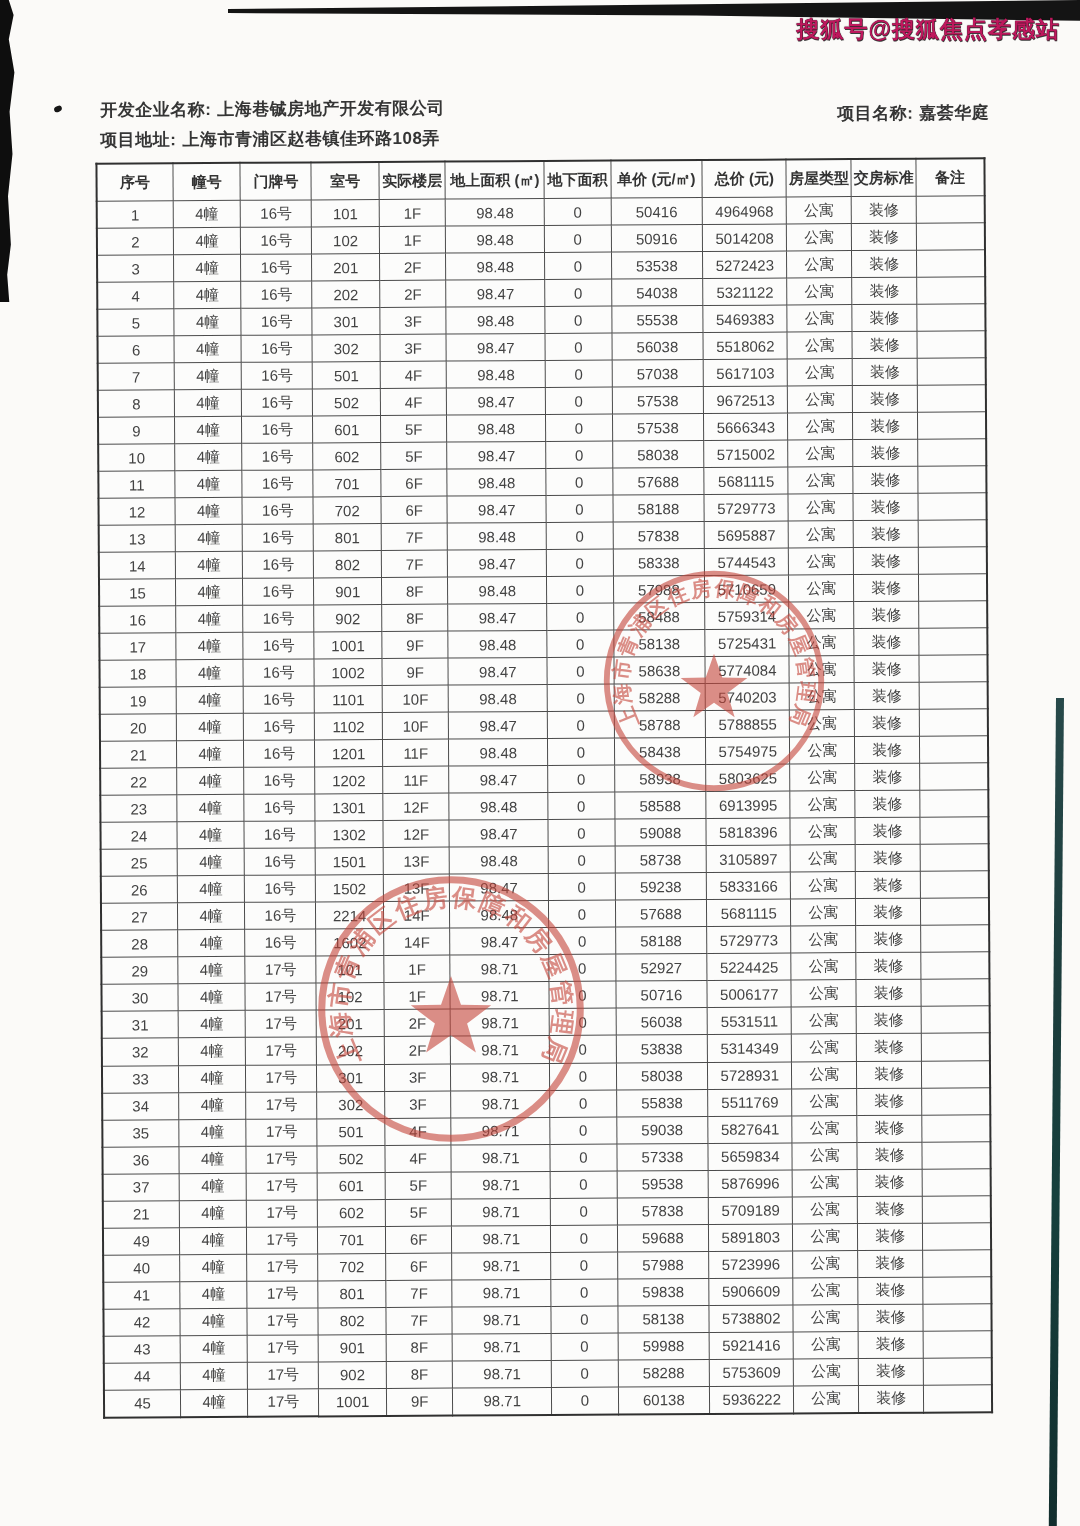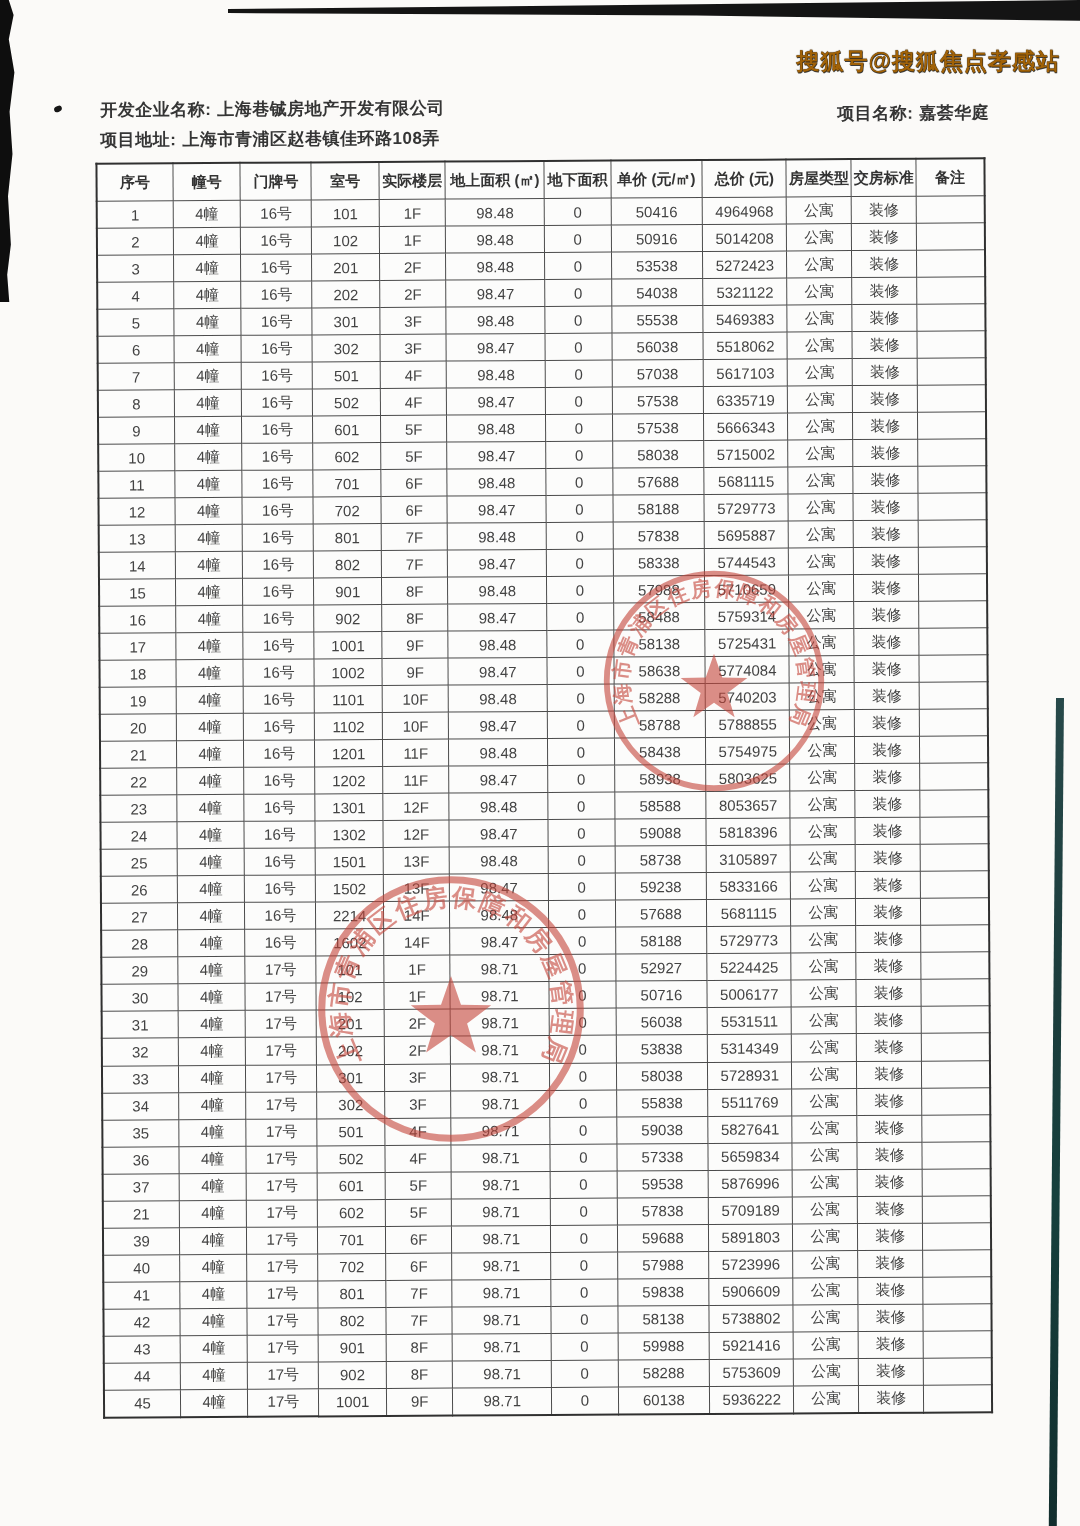--- a/index.html
+++ b/index.html
@@ -10,23 +10,22 @@
     color:#3b3b3b;
   }
   
   .top-wedge{
     position:absolute;left:228px;top:0;width:852px;height:26px;
     background:#141414;
     clip-path:polygon(0% 35%,55% 16%,100% 0%,100% 80%,55% 60%,0% 50%);
   }
   .watermark{
     position:absolute;top:14px;right:20px;
-    font-size:23px;font-weight:bold;letter-spacing:1px;color:#a16207;
+    font-size:23px;font-weight:bold;letter-spacing:1px;color:#be185d;
     text-shadow:0 0 1px #000, 0.5px 0.5px 0 #444;
-    margin-top:32px;
   }
   .left-strip{
     position:absolute;left:0;top:0;width:16px;height:302px;background:#0e0e0e;
     clip-path:polygon(0 0,55% 0,85% 5%,55% 13%,90% 24%,60% 37%,78% 51%,50% 65%,68% 81%,45% 91%,58% 100%,0 100%);
   }
   .right-strip{
     position:absolute;left:1056px;top:698px;width:8px;height:830px;
     background:linear-gradient(180deg,#27494a 0%,#1c3c3c 35%,#16403d 60%,#122e2e 100%);
     transform:rotate(0.5deg);transform-origin:top center;
   }
@@ -218,21 +217,21 @@
           </tr>
           <tr>
             <td>8</td>
             <td>4幢</td>
             <td>16号</td>
             <td>502</td>
             <td>4F</td>
             <td>98.47</td>
             <td>0</td>
             <td>57538</td>
-            <td>6335719</td>
+            <td>9672513</td>
             <td>公寓</td>
             <td>装修</td>
             <td></td>
           </tr>
           <tr>
             <td>9</td>
             <td>4幢</td>
             <td>16号</td>
             <td>601</td>
             <td>5F</td>
@@ -428,21 +427,21 @@
           </tr>
           <tr>
             <td>23</td>
             <td>4幢</td>
             <td>16号</td>
             <td>1301</td>
             <td>12F</td>
             <td>98.48</td>
             <td>0</td>
             <td>58588</td>
-            <td>8053657</td>
+            <td>6913995</td>
             <td>公寓</td>
             <td>装修</td>
             <td></td>
           </tr>
           <tr>
             <td>24</td>
             <td>4幢</td>
             <td>16号</td>
             <td>1302</td>
             <td>12F</td>
@@ -644,21 +643,21 @@
             <td>5F</td>
             <td>98.71</td>
             <td>0</td>
             <td>57838</td>
             <td>5709189</td>
             <td>公寓</td>
             <td>装修</td>
             <td></td>
           </tr>
           <tr>
-            <td>39</td>
+            <td>49</td>
             <td>4幢</td>
             <td>17号</td>
             <td>701</td>
             <td>6F</td>
             <td>98.71</td>
             <td>0</td>
             <td>59688</td>
             <td>5891803</td>
             <td>公寓</td>
             <td>装修</td>

